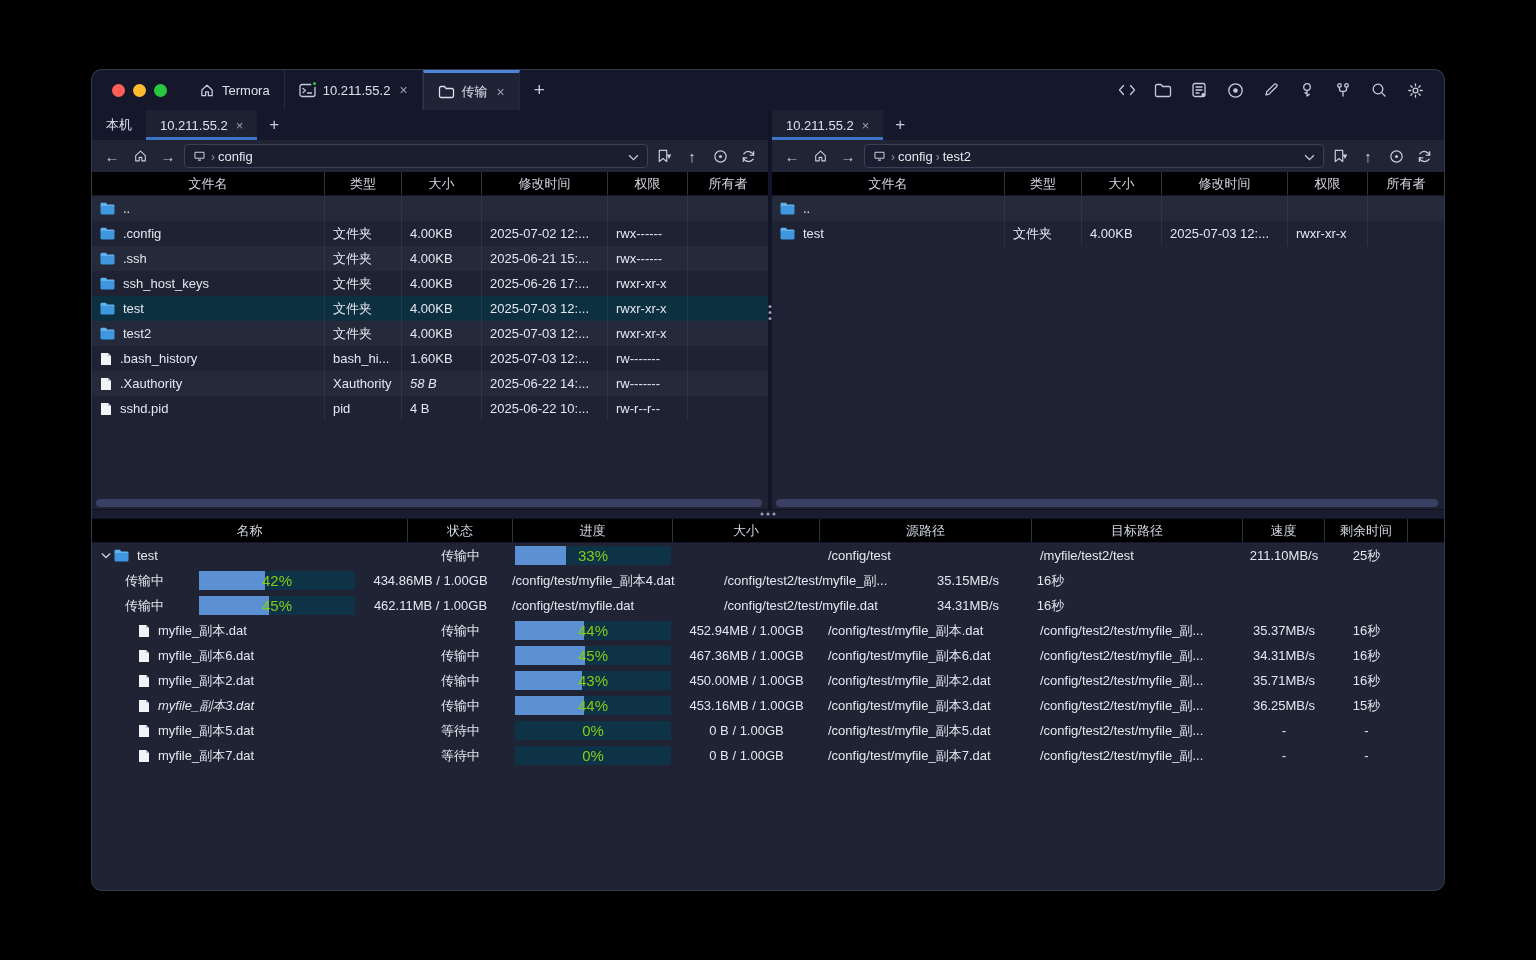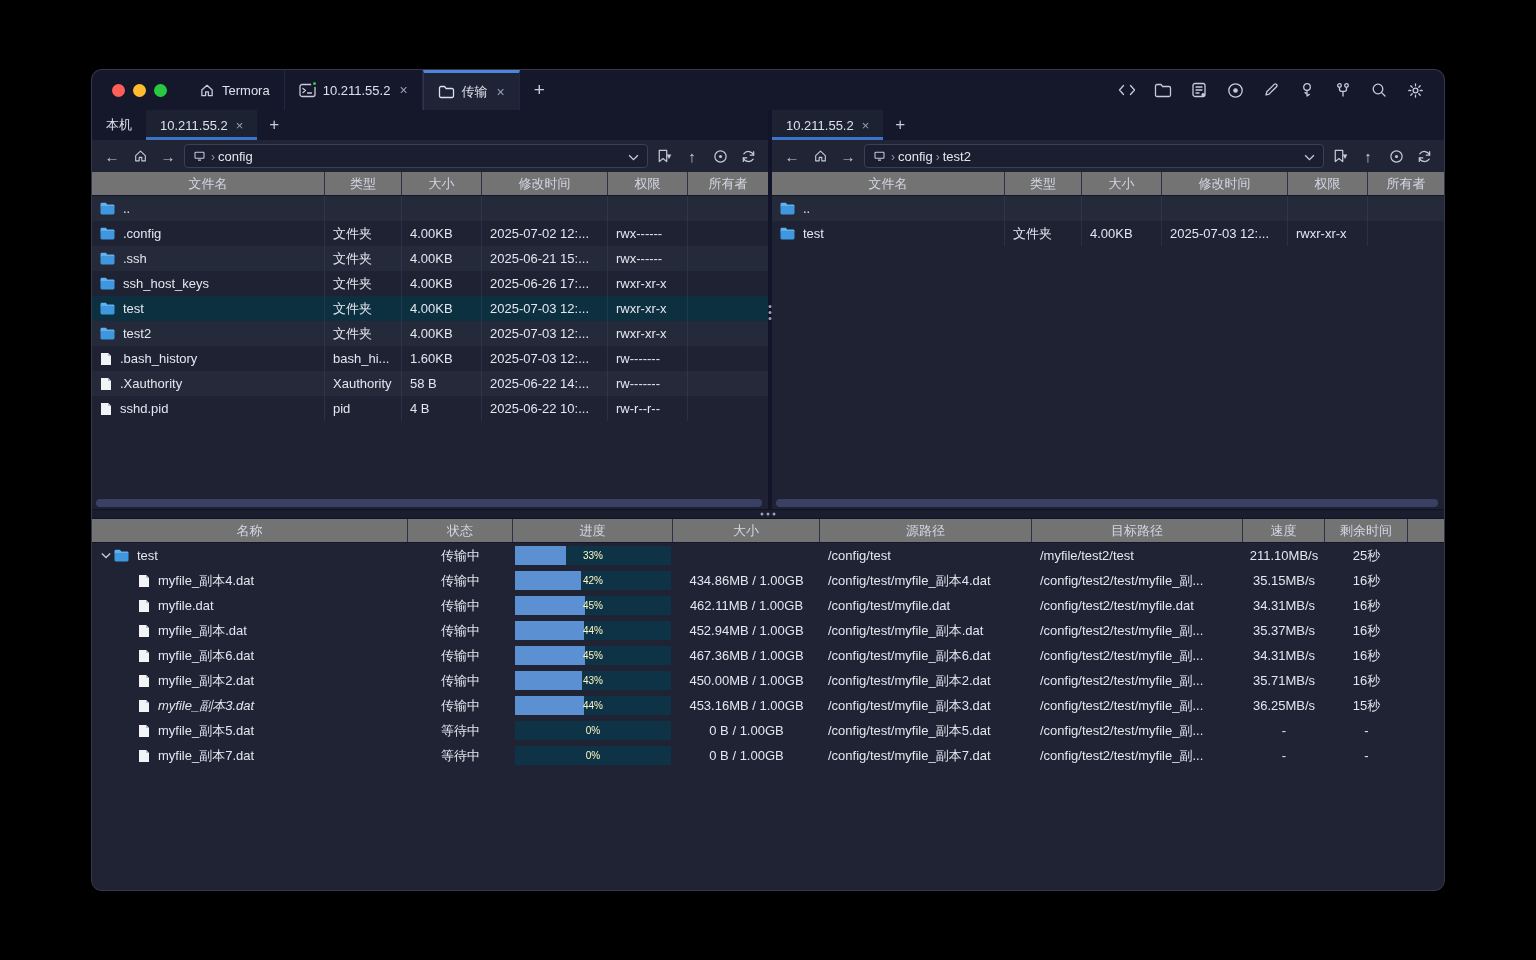--- a/index.html
+++ b/index.html
@@ -48,21 +48,21 @@
   .nbtn { width:24px; height:24px; display:flex; align-items:center; justify-content:center; color:#c6cbdb;
           font-size:15px; border-radius:4px; flex:0 0 auto; }
   .nbtn svg { stroke:#c6cbdb; fill:none; stroke-width:1.3; stroke-linecap:round; stroke-linejoin:round; }
   .pathbox { flex:1; height:24px; background:#1a1e2e; border:1px solid #3a4058; border-radius:4px;
              display:flex; align-items:center; padding:0 8px; gap:5px; color:#e4e7f0; min-width:0; }
   .pathbox .sep { color:#8b92a8; font-size:12px; }
   .pathbox .chev { margin-left:auto; }
   .caret-mini { font-size:9px; color:#c6cbdb; margin-left:-2px; }
   
   .ftable { position:absolute; top:62px; left:0; right:0; bottom:12px; overflow:hidden; }
-  .thead { display:flex; height:24px; background:#737373; border-bottom:1px solid #14172a; }
+  .thead { display:flex; height:24px; background:#000000; border-bottom:1px solid #14172a; }
   .th { display:flex; align-items:center; justify-content:center; color:#d4d8e4;
         border-right:1px solid #2c3144; height:100%; }
   .th:last-child { border-right:none; }
   .frow { display:flex; height:25px; align-items:stretch; }
   .frow.light { background:#252a3a; } .frow.dark { background:#1e2232; }
   .frow.selected { background:#0d3040; }
   .fcell { display:flex; align-items:center; padding:0 8px; border-right:1px solid rgba(70,78,104,.35);
            color:#e4e7f0; white-space:nowrap; overflow:hidden; }
   .fcell:last-child { border-right:none; }
   .fcell .ic { margin-right:8px; flex:0 0 auto; display:flex; }
@@ -72,21 +72,21 @@
   .hsplit { height:10px; background:#191d2e; border-top:1px solid #101325; border-bottom:1px solid #101325; position:relative; }
   
   .transfer { position:relative; height:371px; background:#1f2333; }
   .trow { display:flex; height:25px; align-items:stretch; background:#1f2333; }
   .tcell { display:flex; align-items:center; white-space:nowrap; overflow:hidden; color:#e4e7f0; }
   .tcell.center { justify-content:center; }
   .tcell.padl { padding:0 8px; }
   .pbar { position:relative; width:156px; height:19px; background:#0e3347; margin:0 2px; }
   .pfill { position:absolute; left:0; top:0; bottom:0; background:#5b90d2; }
   .plabel { position:absolute; inset:0; display:flex; align-items:center; justify-content:center;
-            color:#fef9c3; font-size:10px; }
+            color:#84cc16; font-size:15px; }
   .expander { width:16px; display:flex; align-items:center; justify-content:center; flex:0 0 auto; }
   .name-ind0 { padding-left:6px; } .name-ind1 { padding-left:46px; }
   svg.icon { display:block; }
 </style>
 </head>
 <body>
 
 <div class="window">
 
   <div class="titlebar">
@@ -353,21 +353,21 @@
             <div class="fcell" style="width: 233px;">
               <span class="ic">
                 <svg class="icon" width="12" height="14" viewBox="0 0 12 14">
                   <path fill="#f2f3f7" d="M1 1h7l3 3v9H1z"></path>
                   <path fill="#b9bdcc" d="M8 1l3 3H8z"></path>
                 </svg>
               </span>
               <span>.Xauthority</span>
             </div>
             <div class="fcell" style="width: 77px;">Xauthority</div>
-            <div class="fcell" style="width: 80px;">58 B</div>
+            <div class="fcell" style="width: 80px; font-style: italic;">58 B</div>
             <div class="fcell" style="width: 126px;">2025-06-22 14:...</div>
             <div class="fcell" style="width: 80px;">rw-------</div>
             <div class="fcell" style="flex: 1 1 0%;"></div>
           </div>
           <div class="frow dark">
             <div class="fcell" style="width: 233px;">
               <span class="ic">
                 <svg class="icon" width="12" height="14" viewBox="0 0 12 14">
                   <path fill="#f2f3f7" d="M1 1h7l3 3v9H1z"></path>
                   <path fill="#b9bdcc" d="M8 1l3 3H8z"></path>
@@ -531,188 +531,170 @@
             <div class="plabel">33%</div>
           </div>
         </div>
         <div class="tcell center" style="width: 147px; margin-top: 28px;">2.66GB / 8.00GB</div>
         <div class="tcell padl" style="width: 212px;">/config/test</div>
         <div class="tcell padl" style="width: 211px;">/myfile/test2/test</div>
         <div class="tcell center" style="width: 82px;">211.10MB/s</div>
         <div class="tcell center" style="width: 83px;">25秒</div>
       </div>
       <div class="trow">
+        <div class="tcell center" style="width: 105px;">传输中</div>
+        <div class="tcell center" style="width: 160px;">
+          <div class="pbar">
+            <div class="pfill" style="width: 42%;"></div>
+            <div class="plabel">42%</div>
+          </div>
+        </div>
+        <div class="tcell center" style="width: 147px;">434.86MB / 1.00GB</div>
+        <div class="tcell padl" style="width: 212px;">/config/test/myfile_副本4.dat</div>
+        <div class="tcell padl" style="width: 211px;">/config/test2/test/myfile_副...</div>
+        <div class="tcell center" style="width: 82px;">35.15MB/s</div>
+        <div class="tcell center" style="width: 83px;">16秒</div>
+      </div>
+      <div class="trow">
+        <div class="tcell center" style="width: 105px;">传输中</div>
+        <div class="tcell center" style="width: 160px;">
+          <div class="pbar">
+            <div class="pfill" style="width: 45%;"></div>
+            <div class="plabel">45%</div>
+          </div>
+        </div>
+        <div class="tcell center" style="width: 147px;">462.11MB / 1.00GB</div>
+        <div class="tcell padl" style="width: 212px;">/config/test/myfile.dat</div>
+        <div class="tcell padl" style="width: 211px;">/config/test2/test/myfile.dat</div>
+        <div class="tcell center" style="width: 82px;">34.31MB/s</div>
+        <div class="tcell center" style="width: 83px;">16秒</div>
+      </div>
+      <div class="trow">
         <div class="tcell name-ind1" style="width: 316px;">
           <span class="ic" style="margin-right: 8px; display: flex;">
             <svg class="icon" width="12" height="14" viewBox="0 0 12 14">
               <path fill="#f2f3f7" d="M1 1h7l3 3v9H1z"></path>
               <path fill="#b9bdcc" d="M8 1l3 3H8z"></path>
             </svg>
           </span>
-          <span>myfile_副本4.dat</span>
+          <span>myfile_副本.dat</span>
         </div>
         <div class="tcell center" style="width: 105px;">传输中</div>
         <div class="tcell center" style="width: 160px;">
           <div class="pbar">
-            <div class="pfill" style="width: 42%;"></div>
-            <div class="plabel">42%</div>
-          </div>
-        </div>
-        <div class="tcell center" style="width: 147px;">434.86MB / 1.00GB</div>
-        <div class="tcell padl" style="width: 212px;">/config/test/myfile_副本4.dat</div>
+            <div class="pfill" style="width: 44%;"></div>
+            <div class="plabel">44%</div>
+          </div>
+        </div>
+        <div class="tcell center" style="width: 147px;">452.94MB / 1.00GB</div>
+        <div class="tcell padl" style="width: 212px;">/config/test/myfile_副本.dat</div>
         <div class="tcell padl" style="width: 211px;">/config/test2/test/myfile_副...</div>
-        <div class="tcell center" style="width: 82px;">35.15MB/s</div>
+        <div class="tcell center" style="width: 82px;">35.37MB/s</div>
         <div class="tcell center" style="width: 83px;">16秒</div>
       </div>
       <div class="trow">
         <div class="tcell name-ind1" style="width: 316px;">
           <span class="ic" style="margin-right: 8px; display: flex;">
             <svg class="icon" width="12" height="14" viewBox="0 0 12 14">
               <path fill="#f2f3f7" d="M1 1h7l3 3v9H1z"></path>
               <path fill="#b9bdcc" d="M8 1l3 3H8z"></path>
             </svg>
           </span>
-          <span>myfile.dat</span>
+          <span>myfile_副本6.dat</span>
         </div>
         <div class="tcell center" style="width: 105px;">传输中</div>
         <div class="tcell center" style="width: 160px;">
           <div class="pbar">
             <div class="pfill" style="width: 45%;"></div>
             <div class="plabel">45%</div>
           </div>
         </div>
-        <div class="tcell center" style="width: 147px;">462.11MB / 1.00GB</div>
-        <div class="tcell padl" style="width: 212px;">/config/test/myfile.dat</div>
-        <div class="tcell padl" style="width: 211px;">/config/test2/test/myfile.dat</div>
+        <div class="tcell center" style="width: 147px;">467.36MB / 1.00GB</div>
+        <div class="tcell padl" style="width: 212px;">/config/test/myfile_副本6.dat</div>
+        <div class="tcell padl" style="width: 211px;">/config/test2/test/myfile_副...</div>
         <div class="tcell center" style="width: 82px;">34.31MB/s</div>
         <div class="tcell center" style="width: 83px;">16秒</div>
       </div>
       <div class="trow">
         <div class="tcell name-ind1" style="width: 316px;">
           <span class="ic" style="margin-right: 8px; display: flex;">
             <svg class="icon" width="12" height="14" viewBox="0 0 12 14">
               <path fill="#f2f3f7" d="M1 1h7l3 3v9H1z"></path>
               <path fill="#b9bdcc" d="M8 1l3 3H8z"></path>
             </svg>
           </span>
-          <span>myfile_副本.dat</span>
+          <span>myfile_副本2.dat</span>
+        </div>
+        <div class="tcell center" style="width: 105px;">传输中</div>
+        <div class="tcell center" style="width: 160px;">
+          <div class="pbar">
+            <div class="pfill" style="width: 43%;"></div>
+            <div class="plabel">43%</div>
+          </div>
+        </div>
+        <div class="tcell center" style="width: 147px;">450.00MB / 1.00GB</div>
+        <div class="tcell padl" style="width: 212px;">/config/test/myfile_副本2.dat</div>
+        <div class="tcell padl" style="width: 211px;">/config/test2/test/myfile_副...</div>
+        <div class="tcell center" style="width: 82px;">35.71MB/s</div>
+        <div class="tcell center" style="width: 83px;">16秒</div>
+      </div>
+      <div class="trow">
+        <div class="tcell name-ind1" style="width: 316px; font-style: italic;">
+          <span class="ic" style="margin-right: 8px; display: flex;">
+            <svg class="icon" width="12" height="14" viewBox="0 0 12 14">
+              <path fill="#f2f3f7" d="M1 1h7l3 3v9H1z"></path>
+              <path fill="#b9bdcc" d="M8 1l3 3H8z"></path>
+            </svg>
+          </span>
+          <span>myfile_副本3.dat</span>
         </div>
         <div class="tcell center" style="width: 105px;">传输中</div>
         <div class="tcell center" style="width: 160px;">
           <div class="pbar">
             <div class="pfill" style="width: 44%;"></div>
             <div class="plabel">44%</div>
           </div>
         </div>
-        <div class="tcell center" style="width: 147px;">452.94MB / 1.00GB</div>
-        <div class="tcell padl" style="width: 212px;">/config/test/myfile_副本.dat</div>
+        <div class="tcell center" style="width: 147px;">453.16MB / 1.00GB</div>
+        <div class="tcell padl" style="width: 212px;">/config/test/myfile_副本3.dat</div>
         <div class="tcell padl" style="width: 211px;">/config/test2/test/myfile_副...</div>
-        <div class="tcell center" style="width: 82px;">35.37MB/s</div>
-        <div class="tcell center" style="width: 83px;">16秒</div>
+        <div class="tcell center" style="width: 82px;">36.25MB/s</div>
+        <div class="tcell center" style="width: 83px;">15秒</div>
       </div>
       <div class="trow">
         <div class="tcell name-ind1" style="width: 316px;">
           <span class="ic" style="margin-right: 8px; display: flex;">
             <svg class="icon" width="12" height="14" viewBox="0 0 12 14">
               <path fill="#f2f3f7" d="M1 1h7l3 3v9H1z"></path>
               <path fill="#b9bdcc" d="M8 1l3 3H8z"></path>
             </svg>
           </span>
-          <span>myfile_副本6.dat</span>
-        </div>
-        <div class="tcell center" style="width: 105px;">传输中</div>
-        <div class="tcell center" style="width: 160px;">
-          <div class="pbar">
-            <div class="pfill" style="width: 45%;"></div>
-            <div class="plabel">45%</div>
-          </div>
-        </div>
-        <div class="tcell center" style="width: 147px;">467.36MB / 1.00GB</div>
-        <div class="tcell padl" style="width: 212px;">/config/test/myfile_副本6.dat</div>
+          <span>myfile_副本5.dat</span>
+        </div>
+        <div class="tcell center" style="width: 105px;">等待中</div>
+        <div class="tcell center" style="width: 160px;">
+          <div class="pbar">
+            <div class="pfill" style="width: 0%;"></div>
+            <div class="plabel">0%</div>
+          </div>
+        </div>
+        <div class="tcell center" style="width: 147px;">0 B / 1.00GB</div>
+        <div class="tcell padl" style="width: 212px;">/config/test/myfile_副本5.dat</div>
         <div class="tcell padl" style="width: 211px;">/config/test2/test/myfile_副...</div>
-        <div class="tcell center" style="width: 82px;">34.31MB/s</div>
-        <div class="tcell center" style="width: 83px;">16秒</div>
+        <div class="tcell center" style="width: 82px;">-</div>
+        <div class="tcell center" style="width: 83px;">-</div>
       </div>
       <div class="trow">
         <div class="tcell name-ind1" style="width: 316px;">
           <span class="ic" style="margin-right: 8px; display: flex;">
             <svg class="icon" width="12" height="14" viewBox="0 0 12 14">
               <path fill="#f2f3f7" d="M1 1h7l3 3v9H1z"></path>
               <path fill="#b9bdcc" d="M8 1l3 3H8z"></path>
             </svg>
           </span>
-          <span>myfile_副本2.dat</span>
-        </div>
-        <div class="tcell center" style="width: 105px;">传输中</div>
-        <div class="tcell center" style="width: 160px;">
-          <div class="pbar">
-            <div class="pfill" style="width: 43%;"></div>
-            <div class="plabel">43%</div>
-          </div>
-        </div>
-        <div class="tcell center" style="width: 147px;">450.00MB / 1.00GB</div>
-        <div class="tcell padl" style="width: 212px;">/config/test/myfile_副本2.dat</div>
-        <div class="tcell padl" style="width: 211px;">/config/test2/test/myfile_副...</div>
-        <div class="tcell center" style="width: 82px;">35.71MB/s</div>
-        <div class="tcell center" style="width: 83px;">16秒</div>
-      </div>
-      <div class="trow">
-        <div class="tcell name-ind1" style="width: 316px; font-style: italic;">
-          <span class="ic" style="margin-right: 8px; display: flex;">
-            <svg class="icon" width="12" height="14" viewBox="0 0 12 14">
-              <path fill="#f2f3f7" d="M1 1h7l3 3v9H1z"></path>
-              <path fill="#b9bdcc" d="M8 1l3 3H8z"></path>
-            </svg>
-          </span>
-          <span>myfile_副本3.dat</span>
-        </div>
-        <div class="tcell center" style="width: 105px;">传输中</div>
-        <div class="tcell center" style="width: 160px;">
-          <div class="pbar">
-            <div class="pfill" style="width: 44%;"></div>
-            <div class="plabel">44%</div>
-          </div>
-        </div>
-        <div class="tcell center" style="width: 147px;">453.16MB / 1.00GB</div>
-        <div class="tcell padl" style="width: 212px;">/config/test/myfile_副本3.dat</div>
-        <div class="tcell padl" style="width: 211px;">/config/test2/test/myfile_副...</div>
-        <div class="tcell center" style="width: 82px;">36.25MB/s</div>
-        <div class="tcell center" style="width: 83px;">15秒</div>
-      </div>
-      <div class="trow">
-        <div class="tcell name-ind1" style="width: 316px;">
-          <span class="ic" style="margin-right: 8px; display: flex;">
-            <svg class="icon" width="12" height="14" viewBox="0 0 12 14">
-              <path fill="#f2f3f7" d="M1 1h7l3 3v9H1z"></path>
-              <path fill="#b9bdcc" d="M8 1l3 3H8z"></path>
-            </svg>
-          </span>
-          <span>myfile_副本5.dat</span>
-        </div>
-        <div class="tcell center" style="width: 105px;">等待中</div>
-        <div class="tcell center" style="width: 160px;">
-          <div class="pbar">
-            <div class="pfill" style="width: 0%;"></div>
-            <div class="plabel">0%</div>
-          </div>
-        </div>
-        <div class="tcell center" style="width: 147px;">0 B / 1.00GB</div>
-        <div class="tcell padl" style="width: 212px;">/config/test/myfile_副本5.dat</div>
-        <div class="tcell padl" style="width: 211px;">/config/test2/test/myfile_副...</div>
-        <div class="tcell center" style="width: 82px;">-</div>
-        <div class="tcell center" style="width: 83px;">-</div>
-      </div>
-      <div class="trow">
-        <div class="tcell name-ind1" style="width: 316px;">
-          <span class="ic" style="margin-right: 8px; display: flex;">
-            <svg class="icon" width="12" height="14" viewBox="0 0 12 14">
-              <path fill="#f2f3f7" d="M1 1h7l3 3v9H1z"></path>
-              <path fill="#b9bdcc" d="M8 1l3 3H8z"></path>
-            </svg>
-          </span>
           <span>myfile_副本7.dat</span>
         </div>
         <div class="tcell center" style="width: 105px;">等待中</div>
         <div class="tcell center" style="width: 160px;">
           <div class="pbar">
             <div class="pfill" style="width: 0%;"></div>
             <div class="plabel">0%</div>
           </div>
         </div>
         <div class="tcell center" style="width: 147px;">0 B / 1.00GB</div>

